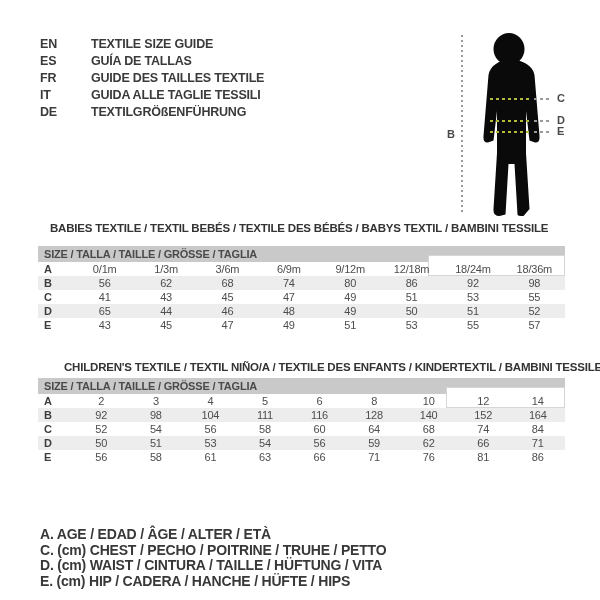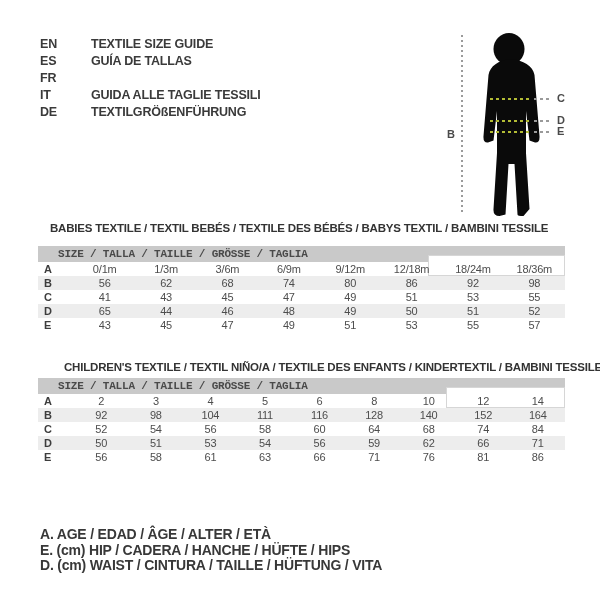--- a/index.html
+++ b/index.html
@@ -36,21 +36,21 @@
   .section-title{position:absolute;font-size:11.5px;font-weight:bold;letter-spacing:-0.2px;
                  color:#333;white-space:nowrap;padding-left:10px;}
   .t-babies{left:40px;top:222px;}
   .t-children{left:54px;top:361px;}
 
   
   .size-table{position:absolute;width:527px;font-size:11px;letter-spacing:-0.2px;}
   .tb-babies{left:38px;top:246px;}
   .tb-children{left:38px;top:378px;}
   .thead{position:relative;z-index:0;height:16px;line-height:16px;background:#c9c9c9;
-         color:#4a4a4a;font-weight:bold;padding-left:20px;box-sizing:border-box;font-family:Liberation Mono, monospace;}
+         color:#4a4a4a;font-weight:bold;padding-left:6px;box-sizing:border-box;}
   .hl{position:absolute;top:9px;height:21px;background:#ffffff;
       border:1px solid #d6d6d6;z-index:1;box-sizing:border-box;}
   .hl-babies{left:390px;width:137px;}
   .hl-children{left:408px;width:119px;}
   .tbody{position:relative;z-index:2;}
   .trow{display:flex;height:14px;line-height:14px;color:#4d4d4d;}
   .trow.alt{background:#ededed;}
   .trow .lbl{width:36px;padding-left:6px;box-sizing:border-box;font-weight:bold;color:#3d3d3d;}
   .trow .cell{flex:1;text-align:center;}
 
@@ -68,20 +68,21 @@
       <div class="lang-row">
         <span class="code">EN</span>
         <span class="title">TEXTILE SIZE GUIDE</span>
       </div>
       <div class="lang-row">
         <span class="code">ES</span>
         <span class="title">GUÍA DE TALLAS</span>
       </div>
       <div class="lang-row">
         <span class="code">FR</span>
+        <span class="title">GUIDE DES TAILLES TEXTILE</span>
       </div>
       <div class="lang-row">
         <span class="code">IT</span>
         <span class="title">GUIDA ALLE TAGLIE TESSILI</span>
       </div>
       <div class="lang-row">
         <span class="code">DE</span>
         <span class="title">TEXTILGRÖßENFÜHRUNG</span>
       </div>
     </div>
@@ -250,17 +251,18 @@
           <span class="cell">71</span>
           <span class="cell">76</span>
           <span class="cell">81</span>
           <span class="cell">86</span>
         </div>
       </div>
   </div>
 
   <div class="legend">
       <div class="legend-line">A. AGE / EDAD / ÂGE / ALTER / ETÀ</div>
+      <div class="legend-line">C. (cm) CHEST / PECHO / POITRINE / TRUHE / PETTO</div>
+      <div class="legend-line">D. (cm) WAIST / CINTURA / TAILLE / HÜFTUNG / VITA</div>
       <div class="legend-line">E. (cm) HIP / CADERA / HANCHE / HÜFTE / HIPS</div>
-      <div class="legend-line">D. (cm) WAIST / CINTURA / TAILLE / HÜFTUNG / VITA</div>
     </div>
 
 </div>
 
 </body></html>

